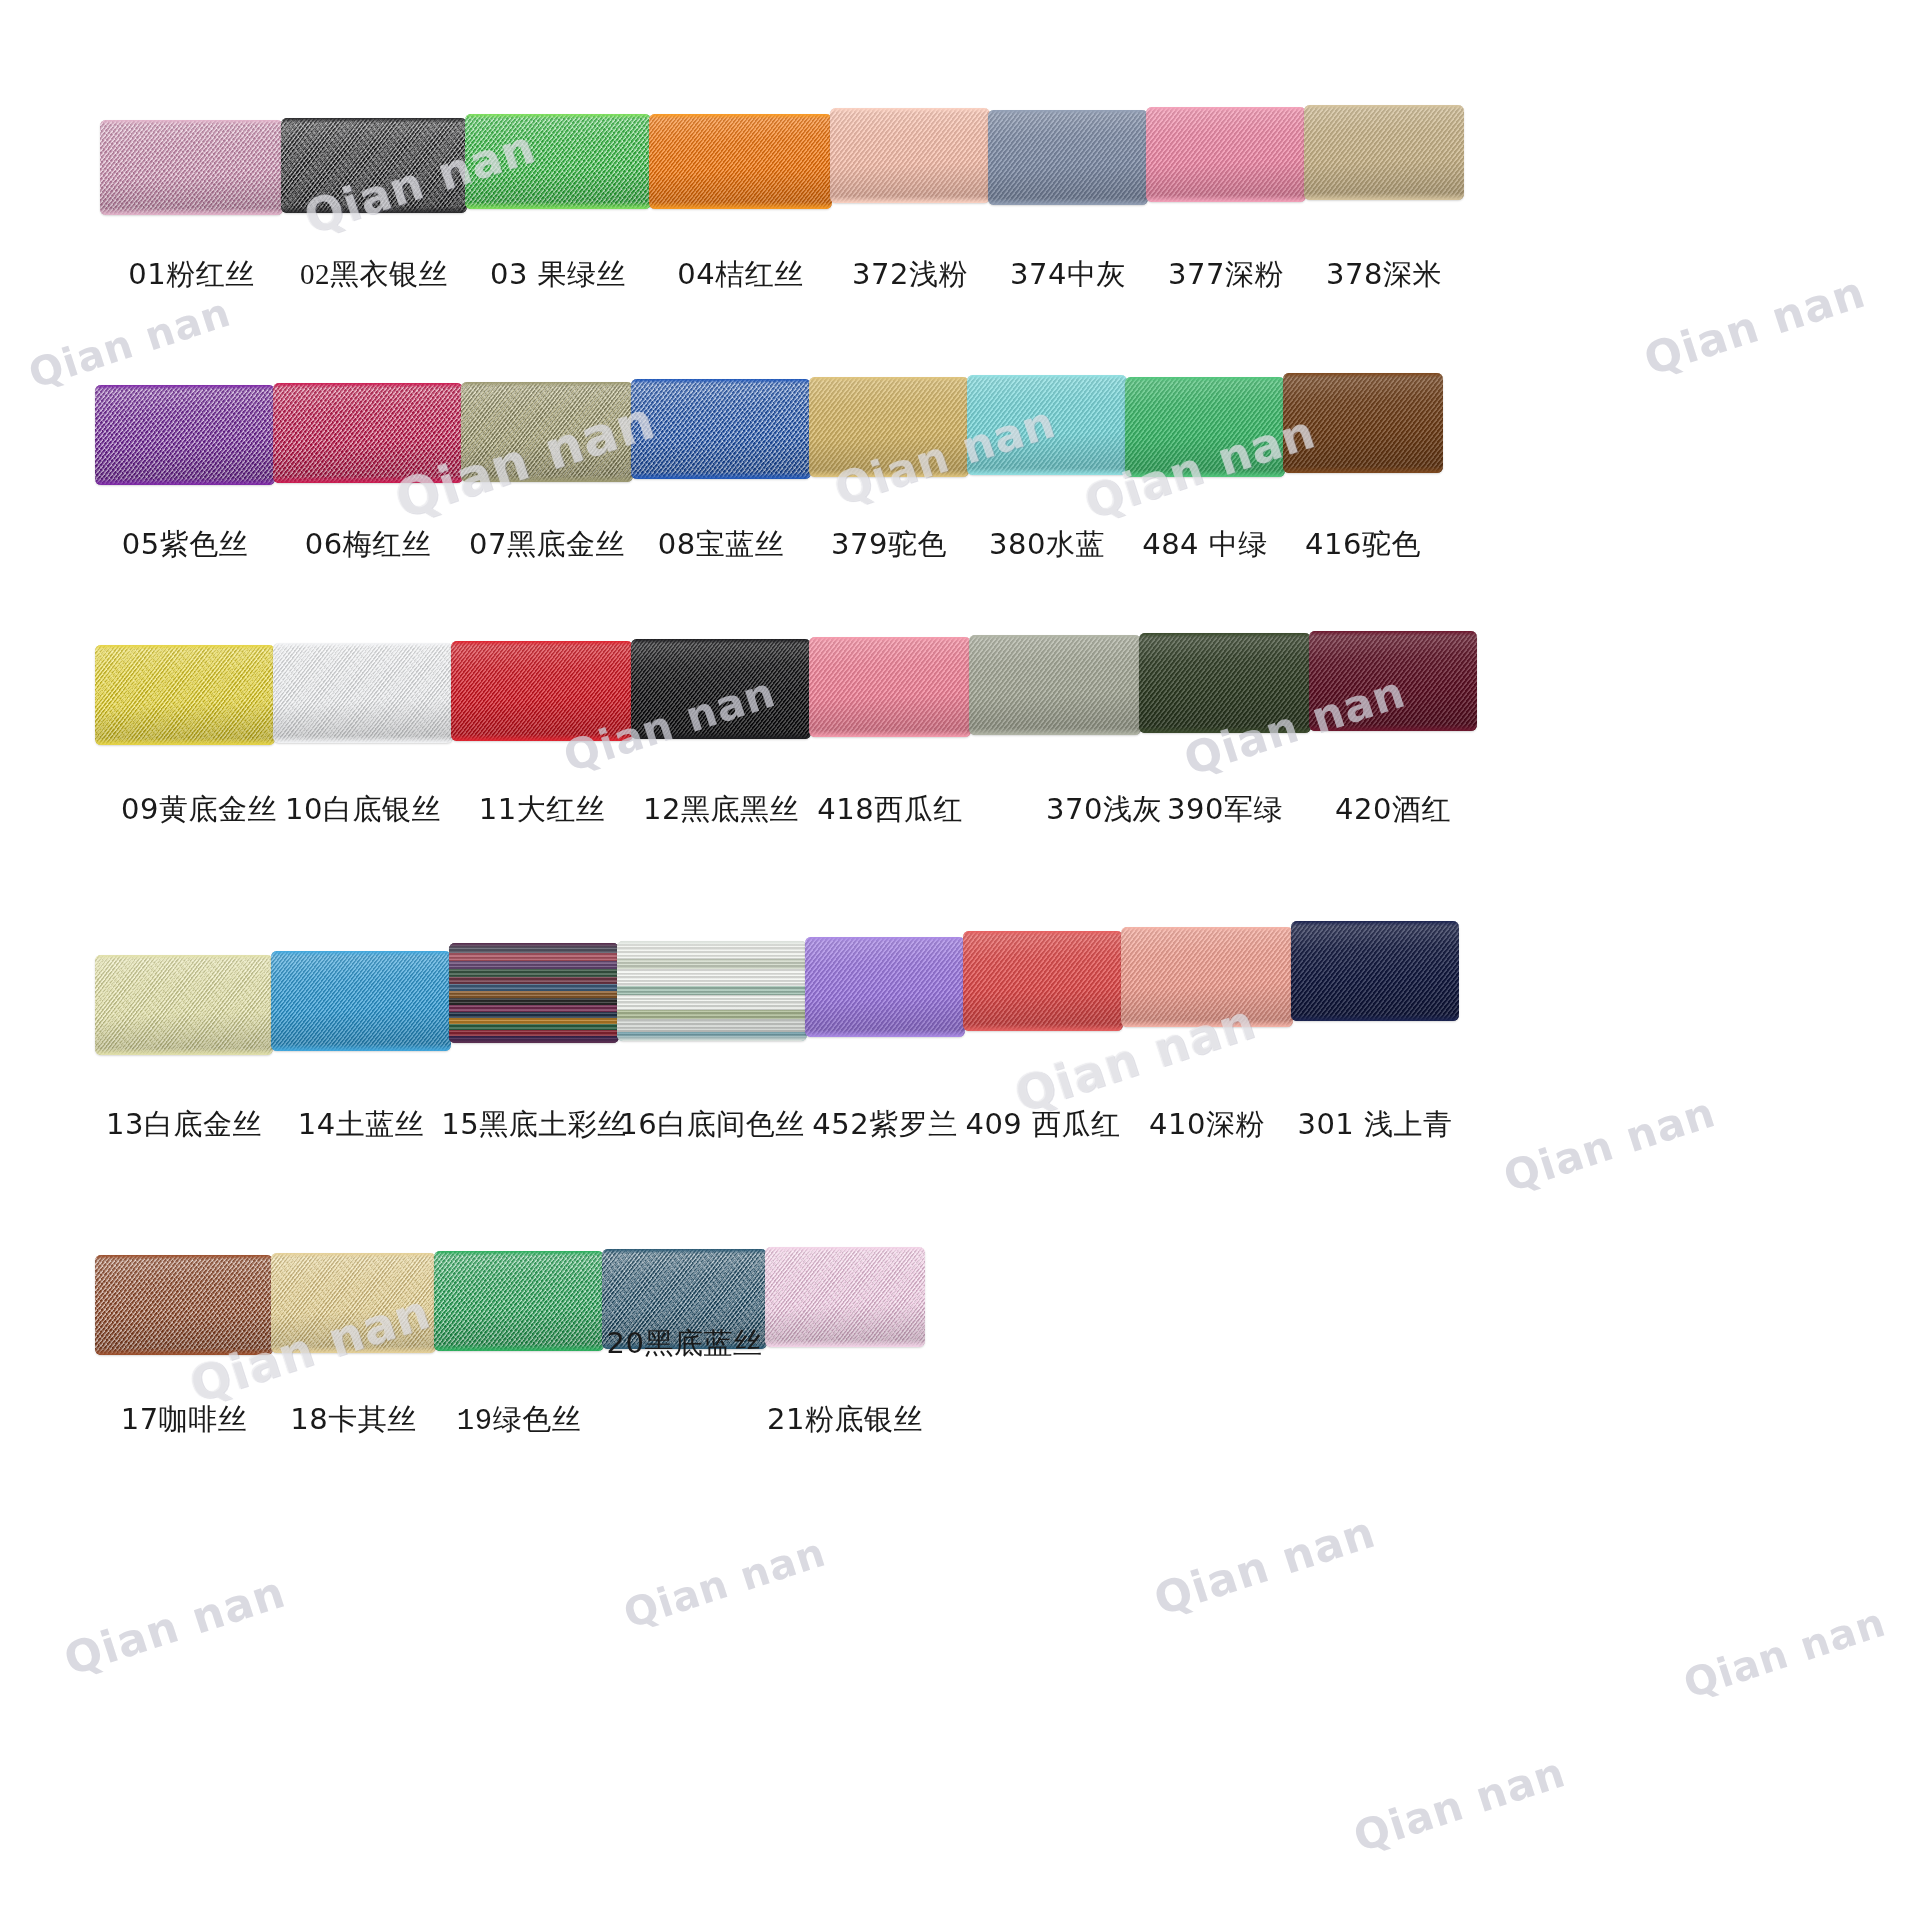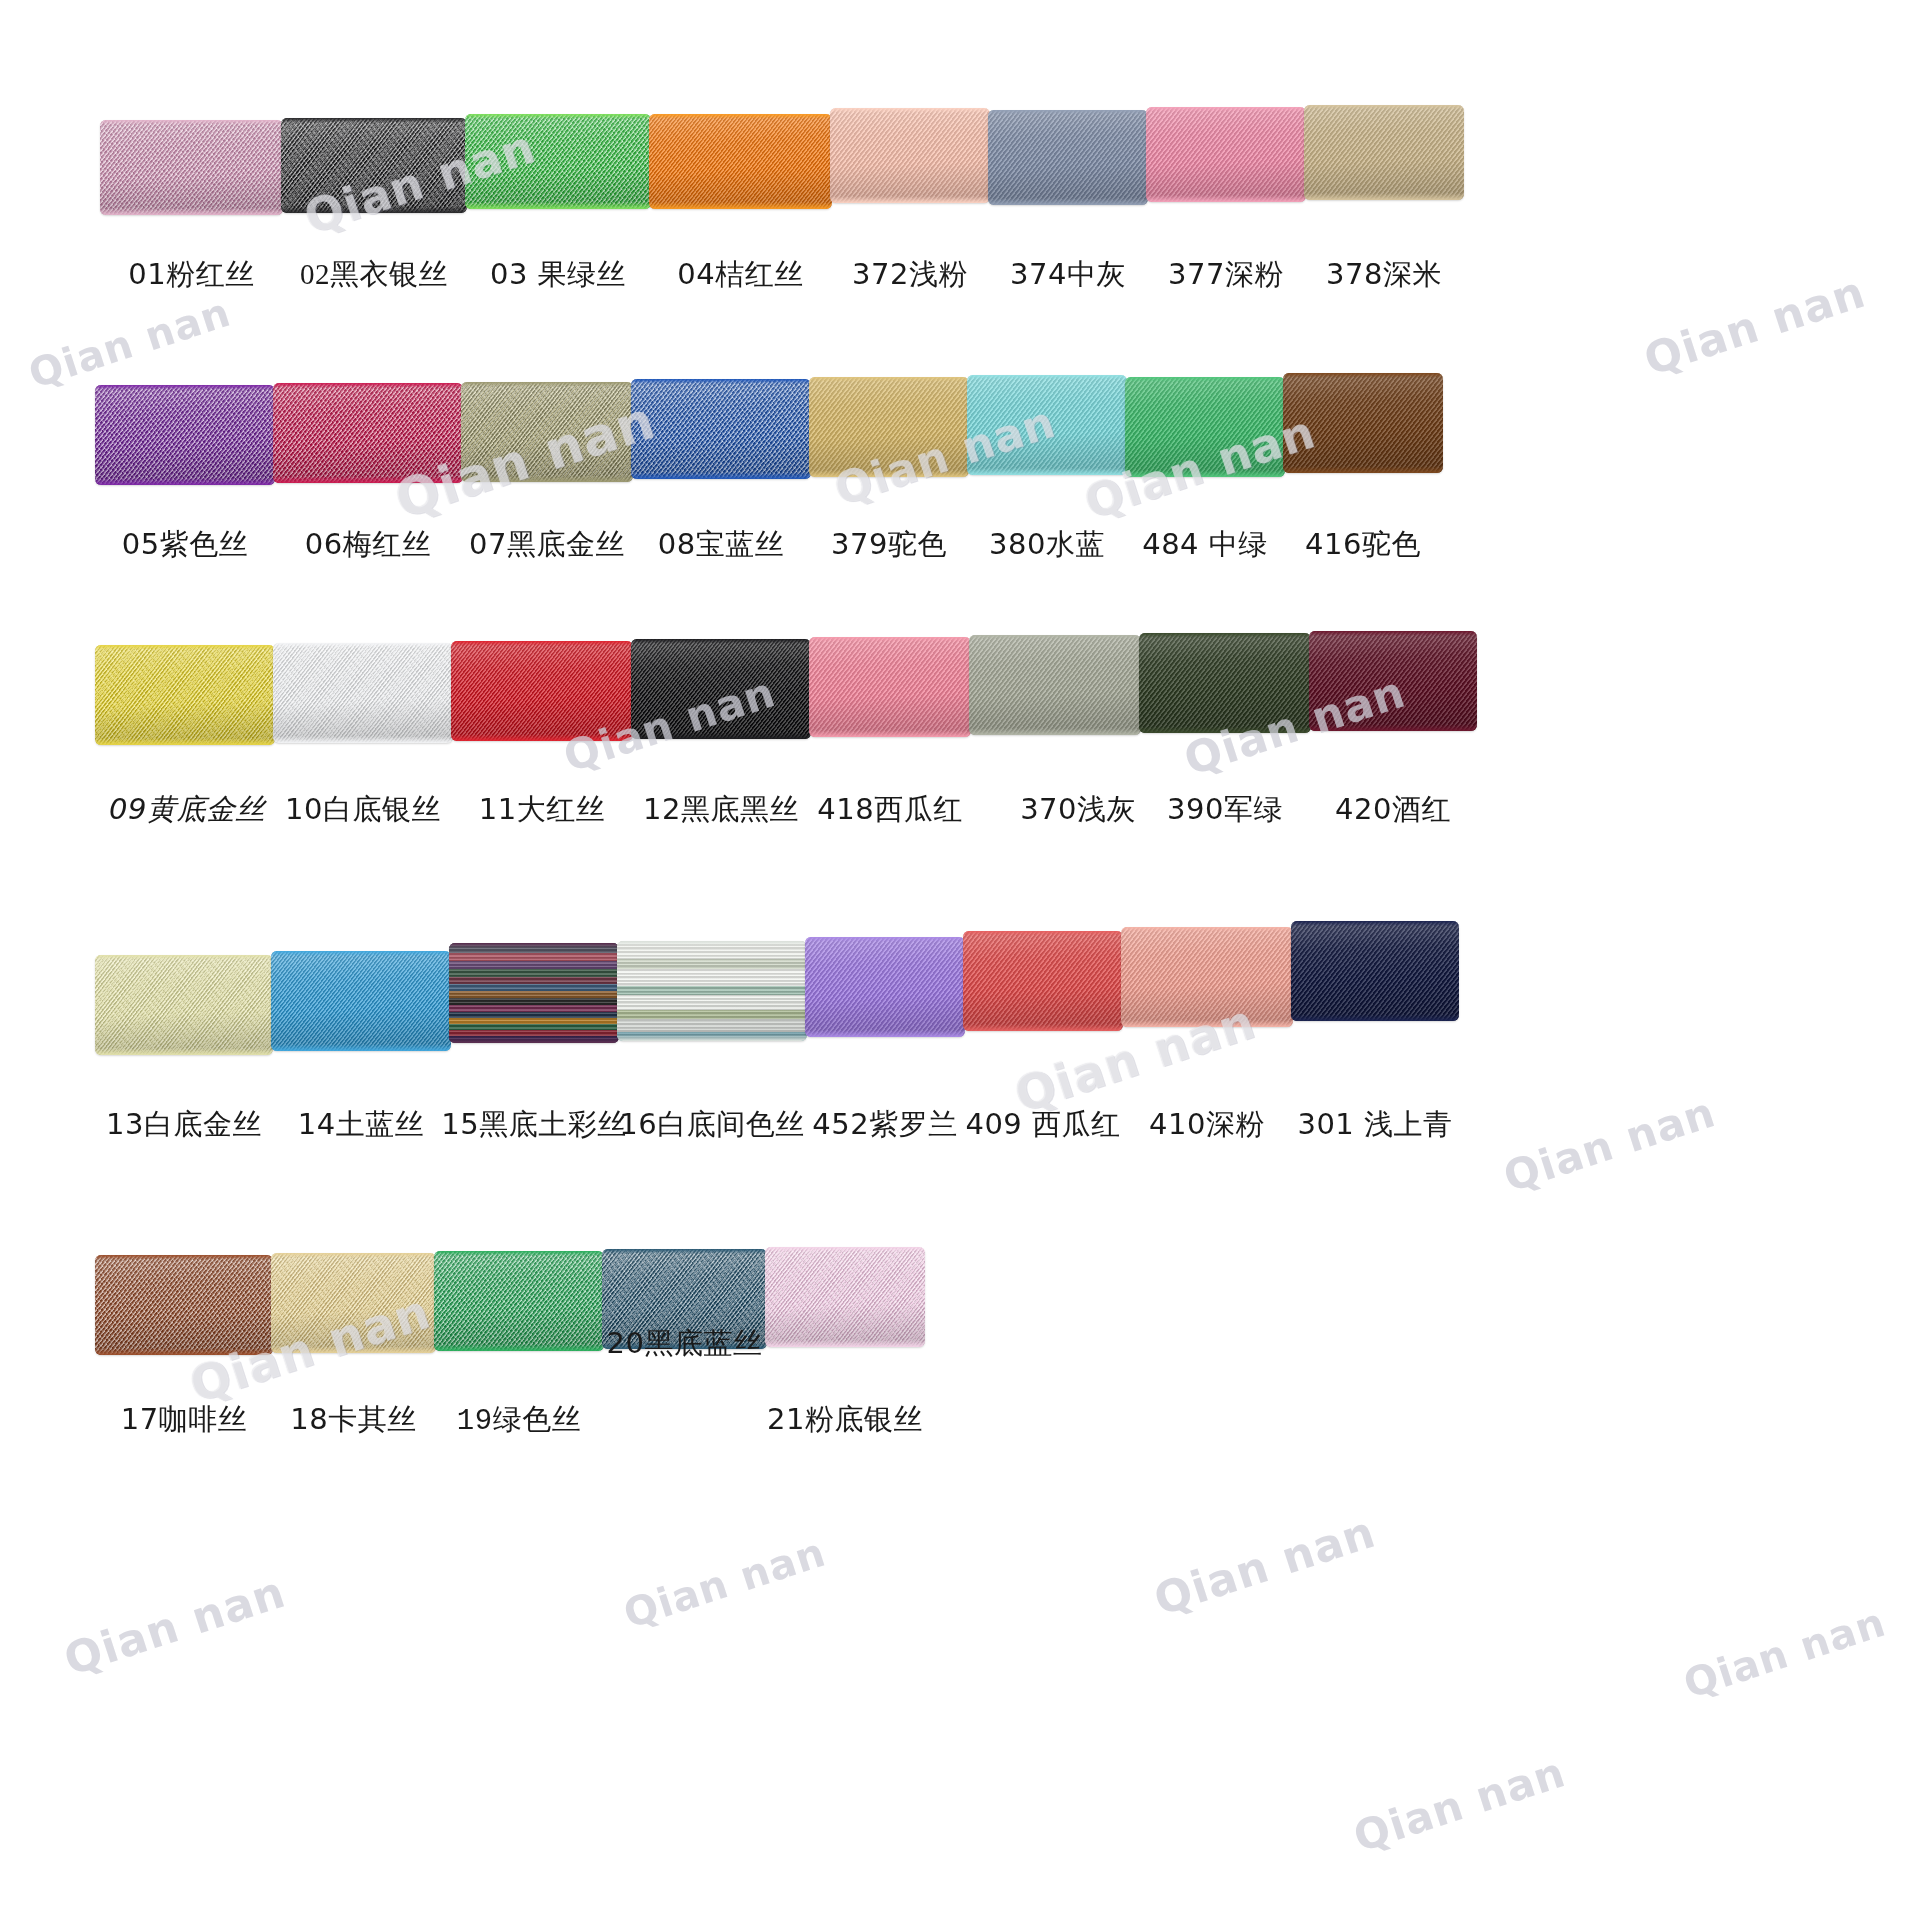--- a/index.html
+++ b/index.html
@@ -244,21 +244,21 @@
     </div>
     <div class="swatch-row" style="top: 0px;">
       <div class="swatch" title="09黄底金丝" style="left: 95px; top: 645px; width: 180px; height: 100px;">
         <div class="base" style="background:#ddc923"></div>
         <div class="tw fine"></div>
         <div class="sparkle" style="background-image:repeating-linear-gradient(-52deg,rgba(255,240,170,0.60) 0px,rgba(255,240,170,0) 1.6px,rgba(255,240,170,0) 3.2px),repeating-linear-gradient(52deg,rgba(255,255,220,0.28) 0px,rgba(255,255,220,0) 2px,rgba(255,255,220,0) 5px)"></div>
         <div class="shade"></div>
         <div class="edge top" style="background:linear-gradient(180deg,#e7d545 0%,rgba(255,255,255,0) 100%)"></div>
         <div class="edge" style="background:linear-gradient(0deg,#e7d545 0%,rgba(0,0,0,0) 100%)"></div>
       </div>
-      <div class="label" style="left: 67px; top: 790px; width: 240px; font-style: italic;">09黄底金丝</div>
+      <div class="label" style="left: 79px; top: 790px; width: 240px;">09黄底金丝</div>
       <div class="swatch" title="10白底银丝" style="left: 273px; top: 643px; width: 180px; height: 100px;">
         <div class="base" style="background:#e8eaec"></div>
         <div class="tw fine"></div>
         <div class="sparkle"></div>
         <div class="shade"></div>
         <div class="edge top" style="background:linear-gradient(180deg,#f3f4f6 0%,rgba(255,255,255,0) 100%)"></div>
         <div class="edge" style="background:linear-gradient(0deg,#f3f4f6 0%,rgba(0,0,0,0) 100%)"></div>
       </div>
       <div class="label" style="left: 243px; top: 790px; width: 240px;">10白底银丝</div>
       <div class="swatch" title="11大红丝" style="left: 451px; top: 641px; width: 182px; height: 100px;">
@@ -285,21 +285,21 @@
         <div class="edge" style="background:linear-gradient(0deg,#f59cae 0%,rgba(0,0,0,0) 100%)"></div>
       </div>
       <div class="label" style="left: 779px; top: 790px; width: 222px;">418西瓜红</div>
       <div class="swatch" title="370浅灰" style="left: 969px; top: 635px; width: 172px; height: 100px;">
         <div class="base" style="background:#a4a897"></div>
         <div class="tw"></div>
         <div class="shade"></div>
         <div class="edge top" style="background:linear-gradient(180deg,#b2b6a7 0%,rgba(255,255,255,0) 100%)"></div>
         <div class="edge" style="background:linear-gradient(0deg,#b2b6a7 0%,rgba(0,0,0,0) 100%)"></div>
       </div>
-      <div class="label" style="left: 904px; top: 790px; width: 232px; text-align: right;">370浅灰</div>
+      <div class="label" style="left: 988px; top: 790px; width: 232px;">370浅灰</div>
       <div class="swatch" title="390军绿" style="left: 1139px; top: 633px; width: 172px; height: 100px;">
         <div class="base" style="background:#2d3b22"></div>
         <div class="tw"></div>
         <div class="shade"></div>
         <div class="edge top" style="background:linear-gradient(180deg,#3a4a2c 0%,rgba(255,255,255,0) 100%)"></div>
         <div class="edge" style="background:linear-gradient(0deg,#3a4a2c 0%,rgba(0,0,0,0) 100%)"></div>
       </div>
       <div class="label" style="left: 1109px; top: 790px; width: 232px;">390军绿</div>
       <div class="swatch" title="420酒红" style="left: 1309px; top: 631px; width: 168px; height: 100px;">
         <div class="base" style="background:#5c0f23"></div>

